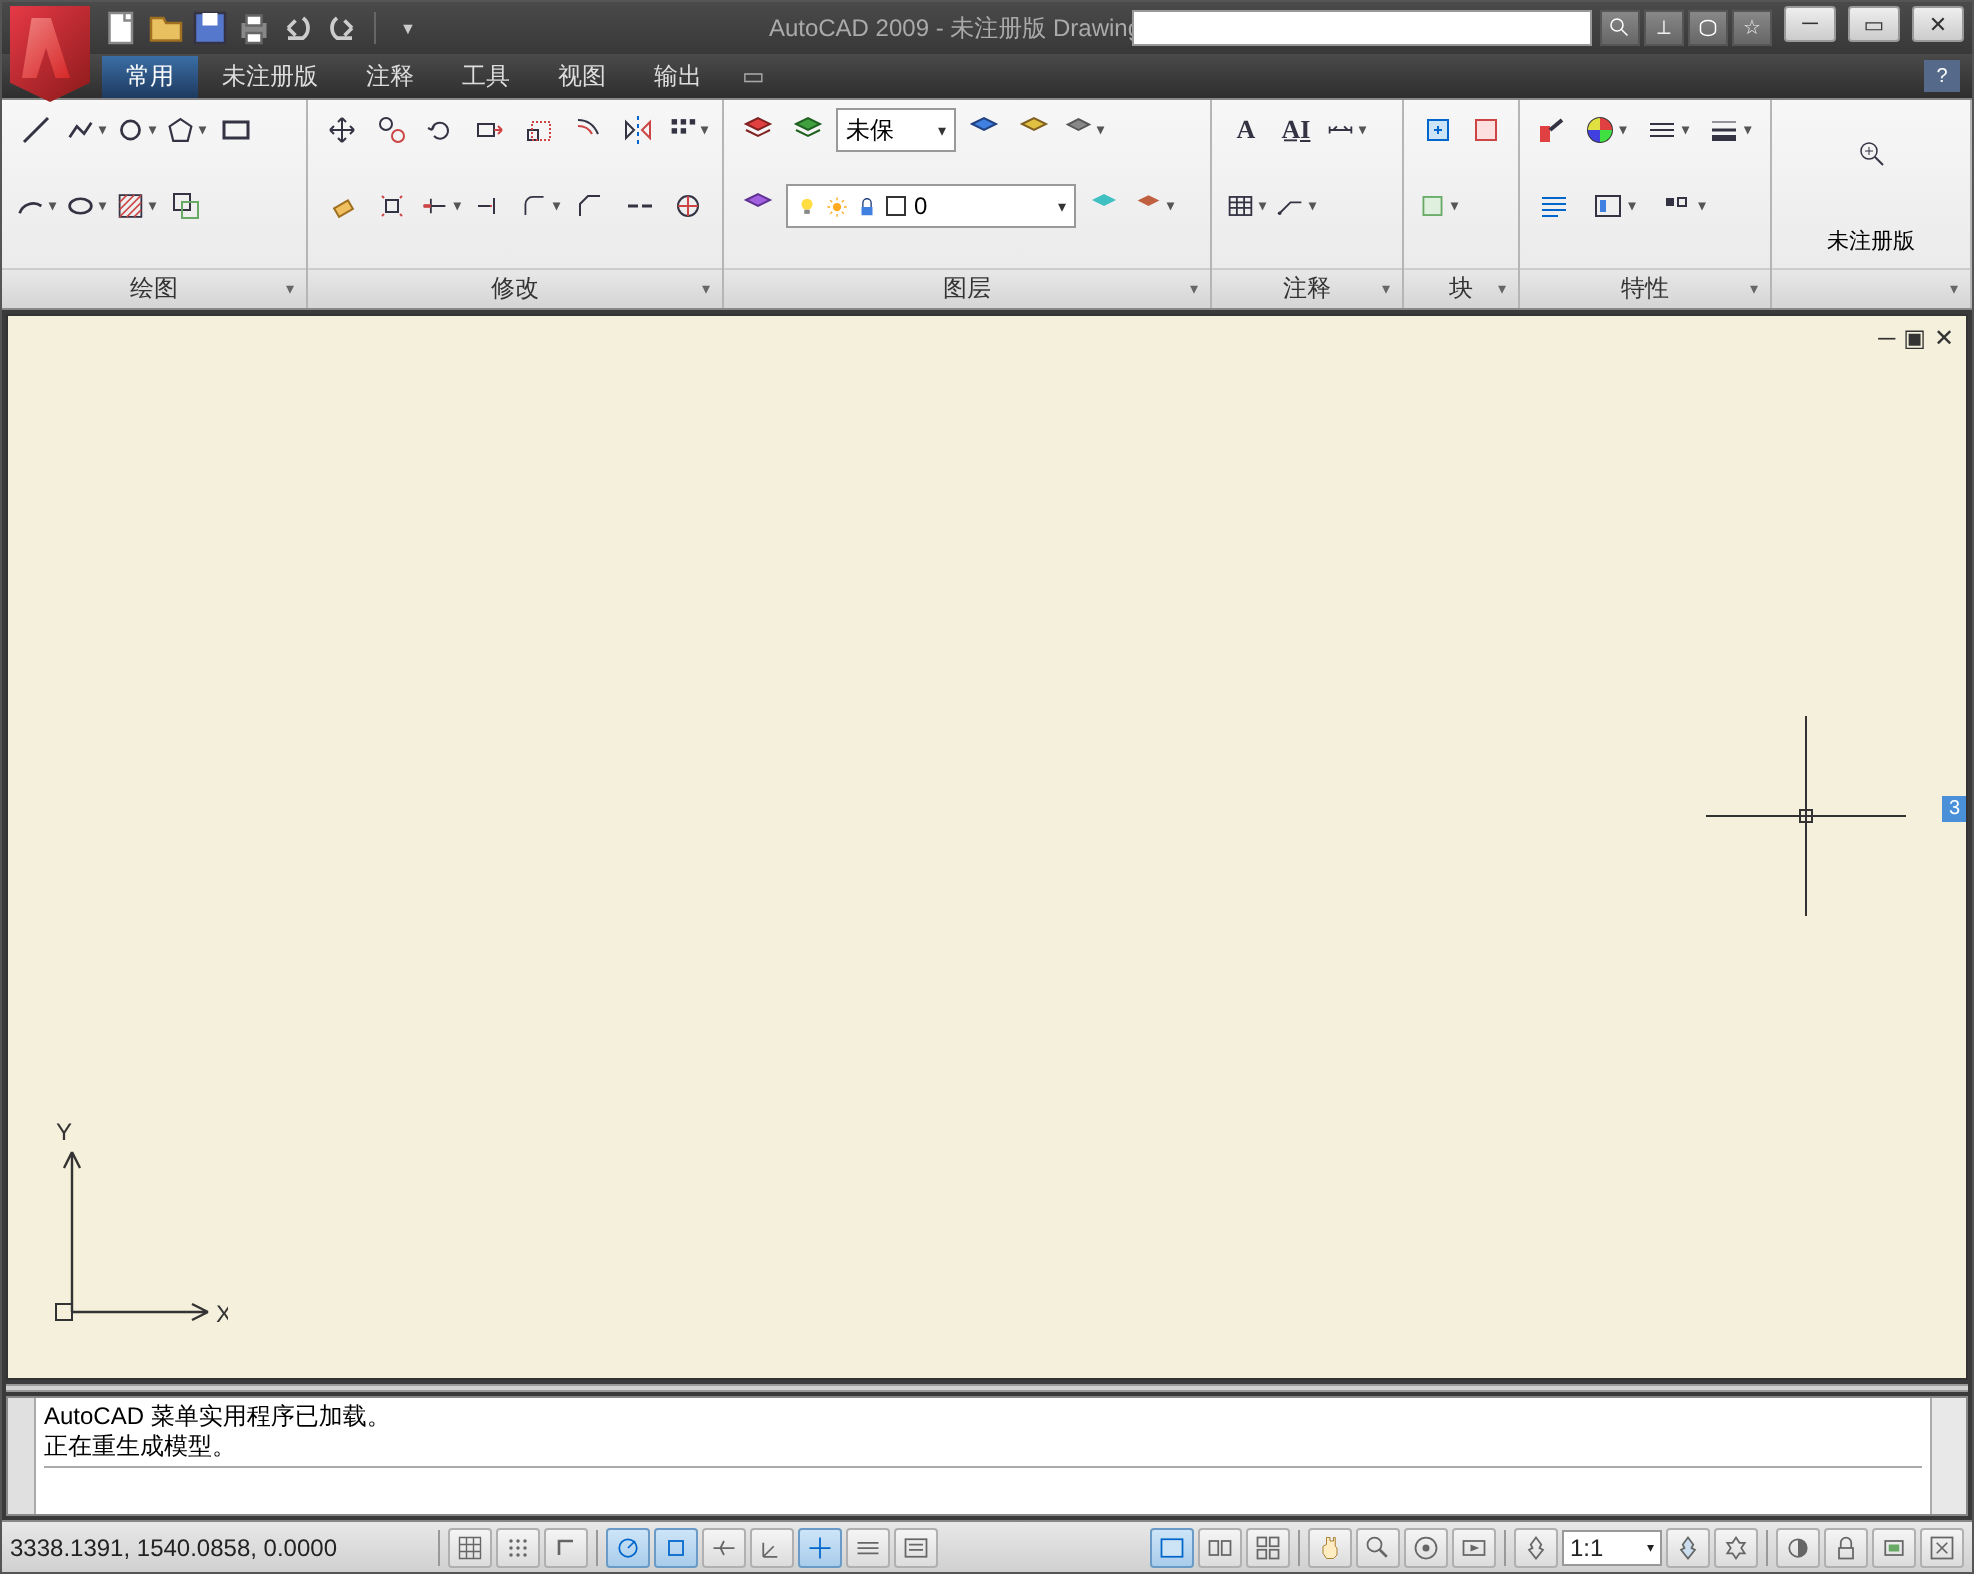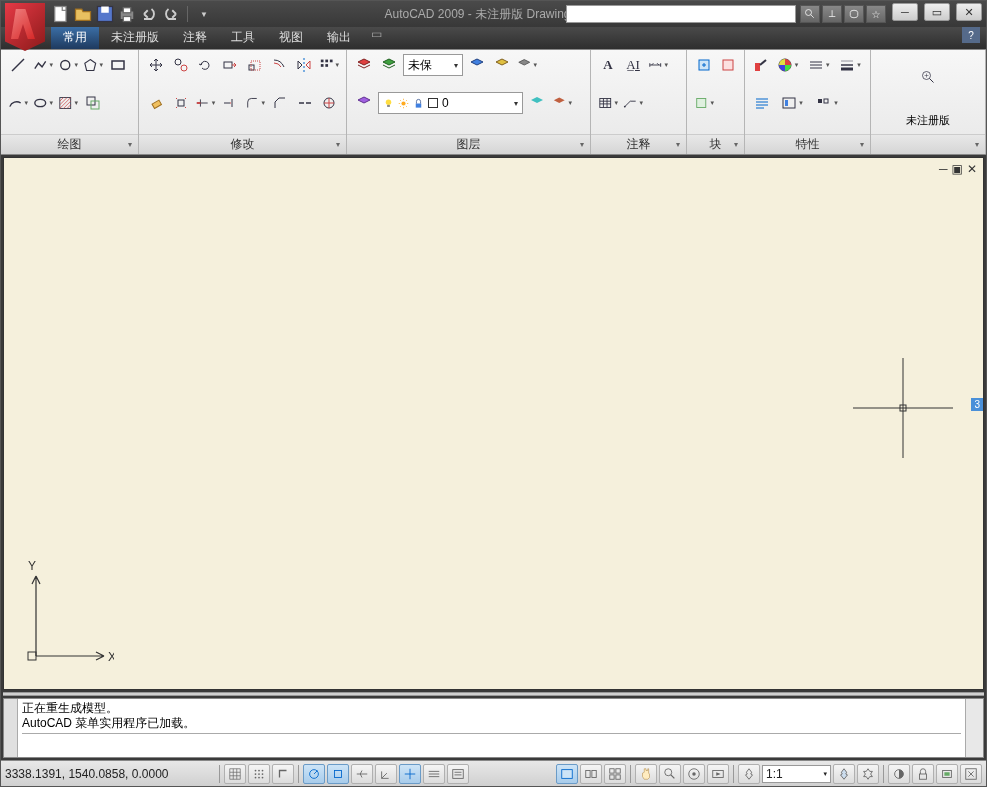--- a/index.html
+++ b/index.html
@@ -13,34 +13,34 @@
 .qat { margin-left: 50px; display: flex; align-items: center; gap: 2px; }
 .qat-btn { width: 20px; height: 20px; display: flex; align-items: center; justify-content: center; color: #ddd; cursor: pointer; border-radius: 2px; }
 .qat-sep { width: 1px; height: 16px; background: #666; margin: 0 4px; }
 .title-text { position: absolute; left: 50%; transform: translateX(-50%); color: #aaa; font-size: 12px; }
 .search-box { position: absolute; right: 190px; width: 230px; height: 18px; background: #fff; border: 1px solid #999; }
 .title-right { position: absolute; right: 100px; display: flex; gap: 2px; }
 .tb-ico { width: 20px; height: 18px; background: linear-gradient(#888,#666); border: 1px solid #555; display: flex; align-items: center; justify-content: center; color: #eee; font-size: 10px; }
 .winbtns { position: absolute; right: 4px; top: 2px; display: flex; gap: 6px; }
 .winbtn { width: 26px; height: 18px; background: linear-gradient(#eee,#ccc); border: 1px solid #999; border-radius: 2px; display: flex; align-items: center; justify-content: center; color: #333; font-size: 11px; }
 
-.menubar { height: 22px; background: linear-gradient(#4a4a4a,#2e2e2e); display: flex; padding-left: 50px; }
+.menubar { height: 22px; background: linear-gradient(#4a4a4a,#2e2e2e); display: flex; align-items: center; padding-left: 50px; }
 .menu-item { padding: 2px 12px; color: #ddd; cursor: pointer; font-size: 12px; }
 .menu-item.active { background: linear-gradient(#3b6ea5,#1e3a5f); color: #fff; }
 .menu-help { margin-left: auto; width: 18px; height: 16px; background: #556a8a; color: #fff; display: flex; align-items: center; justify-content: center; margin-right: 6px; font-size: 10px; }
 .menu-min { color: #aaa; margin-left: 8px; }
 
 .ribbon { height: 106px; background: linear-gradient(#f7f7f7,#e8e8e8); display: flex; border-top: 1px solid #888; border-bottom: 1px solid #888; }
 .panel { border-right: 1px solid #b5b5b5; display: flex; flex-direction: column; }
 .panel-content { flex: 1; padding: 4px 6px; display: flex; flex-direction: column; gap: 16px; }
 .panel-row { display: flex; gap: 3px; align-items: center; }
 .panel-title { height: 20px; background: linear-gradient(#e8e8e8,#d5d5d5); border-top: 1px solid #ccc; display: flex; align-items: center; justify-content: center; color: #333; font-size: 12px; position: relative; }
 .panel-title .drop { position: absolute; right: 6px; font-size: 8px; color: #666; }
 
-.tool { width: 22px; height: 22px; border: 1px solid transparent; border-radius: 2px; display: flex; align-items: center; justify-content: center; cursor: pointer; font-size: 13px; color: #334; }
+.tool { width: 22px; height: 22px; border: 1px solid transparent; border-radius: 2px; display: flex; align-items: center; justify-content: center; cursor: pointer; font-size: 13px; color: #334; font-weight: bold; }
 .tool svg { width: 16px; height: 16px; }
 .tool.wide { width: 32px; }
 .tool.drop::after { content: "▾"; font-size: 7px; color: #555; margin-left: 2px; }
 
 .layer-combo { height: 22px; border: 1px solid #999; background: #fff; display: flex; align-items: center; padding: 0 4px; gap: 4px; font-size: 11px; }
 .lc-sq { width: 10px; height: 10px; }
 .lc-txt { flex: 1; }
 .lc-arr { font-size: 8px; color: #333; }
 
 .canvas-wrap { flex: 1; background: #f5f0dc; position: relative; border: 1px solid #333; margin: 2px; }
@@ -59,21 +59,21 @@
 .cmd-scroll { width: 18px; background: #e8e8e8; border-left: 1px solid #aaa; }
 .cmd-sep { height: 1px; background: #aaa; margin: 2px 0; }
 .cmd-drag { height: 4px; background: #d0d0d0; border-top: 1px solid #999; border-bottom: 1px solid #999; margin: 0 2px; cursor: ns-resize; }
 
 .statusbar { height: 26px; background: linear-gradient(#e8e8e8,#d0d0d0); border-top: 1px solid #888; display: flex; align-items: center; padding: 0 4px; gap: 2px; font-size: 11px; color: #222; }
 .coords { width: 210px; }
 .sb-sep { width: 1px; height: 18px; background: #999; margin: 0 2px; }
 .sb-btn { width: 22px; height: 20px; display: flex; align-items: center; justify-content: center; border: 1px solid #b0b0b0; background: linear-gradient(#f5f5f5,#dcdcdc); border-radius: 2px; cursor: pointer; color: #334; }
 .sb-btn.active { background: linear-gradient(#cde4f7,#a8cceb); border-color: #6a9bc7; }
 .sb-spacer { flex: 1; }
-.sb-combo { width: 69px; height: 18px; border: 1px solid #999; background: #fff; display: flex; align-items: center; padding: 0 3px; font-size: 10px; }
+.sb-combo { width: 50px; height: 18px; border: 1px solid #999; background: #fff; display: flex; align-items: center; padding: 0 3px; font-size: 10px; }
 </style>
 </head>
 <body>
 
 <div class="window">
 
   <div class="titlebar">
     <div class="app-logo"></div>
     <div class="qat">
       <div class="qat-btn">
@@ -143,21 +143,21 @@
     <div class="menu-item">注释</div>
     <div class="menu-item">工具</div>
     <div class="menu-item">视图</div>
     <div class="menu-item">输出</div>
     <div class="menu-min">▭</div>
     <div class="menu-help">?</div>
   </div>
 
   <div class="ribbon">
 
-    <div class="panel" style="width:138px">
+    <div class="panel" style="width:153px">
       <div class="panel-content">
         <div class="panel-row">
           <div class="tool">
               <svg viewBox="0 0 16 16">
                 <path d="M2 14L14 2" stroke="#334" stroke-width="1.5"></path>
               </svg>
             </div>
           <div class="tool drop">
               <svg viewBox="0 0 16 16">
                 <path d="M2 12L6 6L10 10L14 4" stroke="#334" fill="none" stroke-width="1.5"></path>
@@ -551,22 +551,22 @@
         <text x="94" y="105" font-size="14" fill="#333">X</text>
       </svg>
     </div>
   </div>
 
   <div class="cmd-drag"></div>
 
   <div class="cmd-area">
     <div class="cmd-handle"></div>
     <div class="cmd-text">
+      <div class="cmd-line">AutoCAD 菜单实用程序已加载。</div>
       <div class="cmd-line">正在重生成模型。</div>
-      <div class="cmd-line">AutoCAD 菜单实用程序已加载。</div>
       <div class="cmd-sep"></div>
     </div>
     <div class="cmd-scroll"></div>
   </div>
 
   <div class="statusbar">
     <div class="coords">3338.1391, 1540.0858, 0.0000</div>
     <div class="sb-sep"></div>
     <div class="sb-btn">
         <svg width="14" height="14" viewBox="0 0 16 16">

